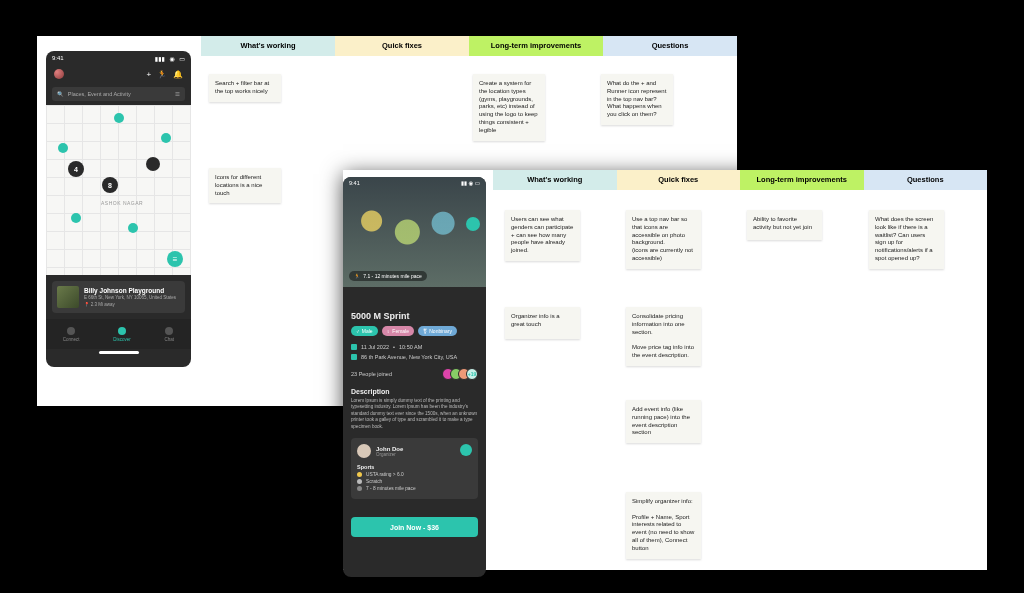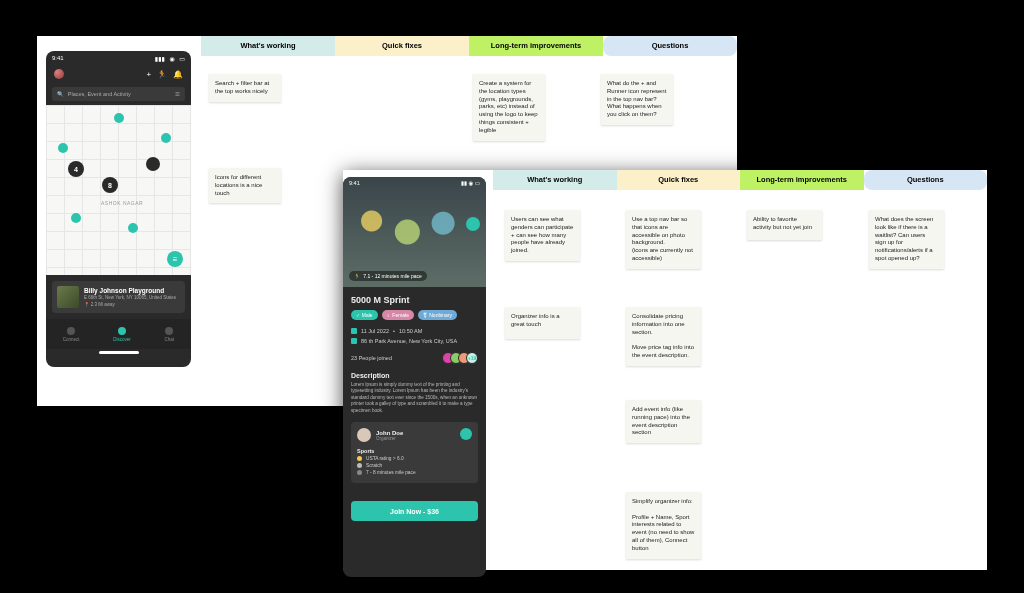--- a/index.html
+++ b/index.html
@@ -12,21 +12,21 @@
     box-shadow: 0 4px 20px rgba(0,0,0,.7);
   }
   .board1 { left: 37px; top: 36px; width: 700px; height: 370px; }
   .board2 { left: 343px; top: 170px; width: 644px; height: 400px; }
 
   .cols-header { display: flex; }
   .col-head { flex: 1; height: 20px; font-size: 7.5px; font-weight: 600; line-height: 20px; text-align: center; }
   .ch-teal   { background: #d3ecea; }
   .ch-yellow { background: #fbf0c9; }
   .ch-pink   { background: #bef264; }
-  .ch-blue   { background: #d7e6f4; border-radius: 8px; }
+  .ch-blue   { background: #d7e6f4; }
 
   .notes-area { position: relative; flex: 1; }
   .note {
     position: absolute;
     width: 72px;
     background: #f6f6f1;
     padding: 6px;
     font-size: 6px;
     line-height: 1.3;
     color: #222;
@@ -98,21 +98,21 @@
       linear-gradient(#3a454a, #5d6d66);
   }
   .hero-status { position: absolute; top: 3px; left: 0; right: 0; display: flex; justify-content: space-between; padding: 0 6px; font-size: 5.5px; color: #fff; }
   .hero-badge { position: absolute; right: 6px; top: 40px; width: 14px; height: 14px; border-radius: 50%; background: #2cc4ad; }
   .pace-chip {
     position: absolute; left: 6px; bottom: 6px;
     background: rgba(0,0,0,0.45); color: #fff; font-size: 5px;
     padding: 2px 5px; border-radius: 7px; display: flex; align-items: center; gap: 3px;
   }
 
-  .ev-body { padding: 8px; color: #eee; }
+  .ev-body { padding: 8px; color: #eee; margin-top: 16px; }
   .ev-title { font-size: 9px; font-weight: 700; margin-bottom: 5px; }
   .chips { display: flex; gap: 4px; margin-bottom: 8px; }
   .chip { font-size: 5px; padding: 2px 5px; border-radius: 7px; color: #fff; display:flex; align-items:center; gap:2px;}
   .chip-teal { background: #2cc4ad; }
   .chip-pink { background: #d687a8; }
   .chip-blue { background: #6fa9d6; }
 
   .meta-row { font-size: 5.5px; color: #ccc; margin-bottom: 4px; display: flex; align-items: center; gap: 4px; }
   .meta-row .ico { width: 6px; height: 6px; background: #2cc4ad; border-radius: 1px; }
 

